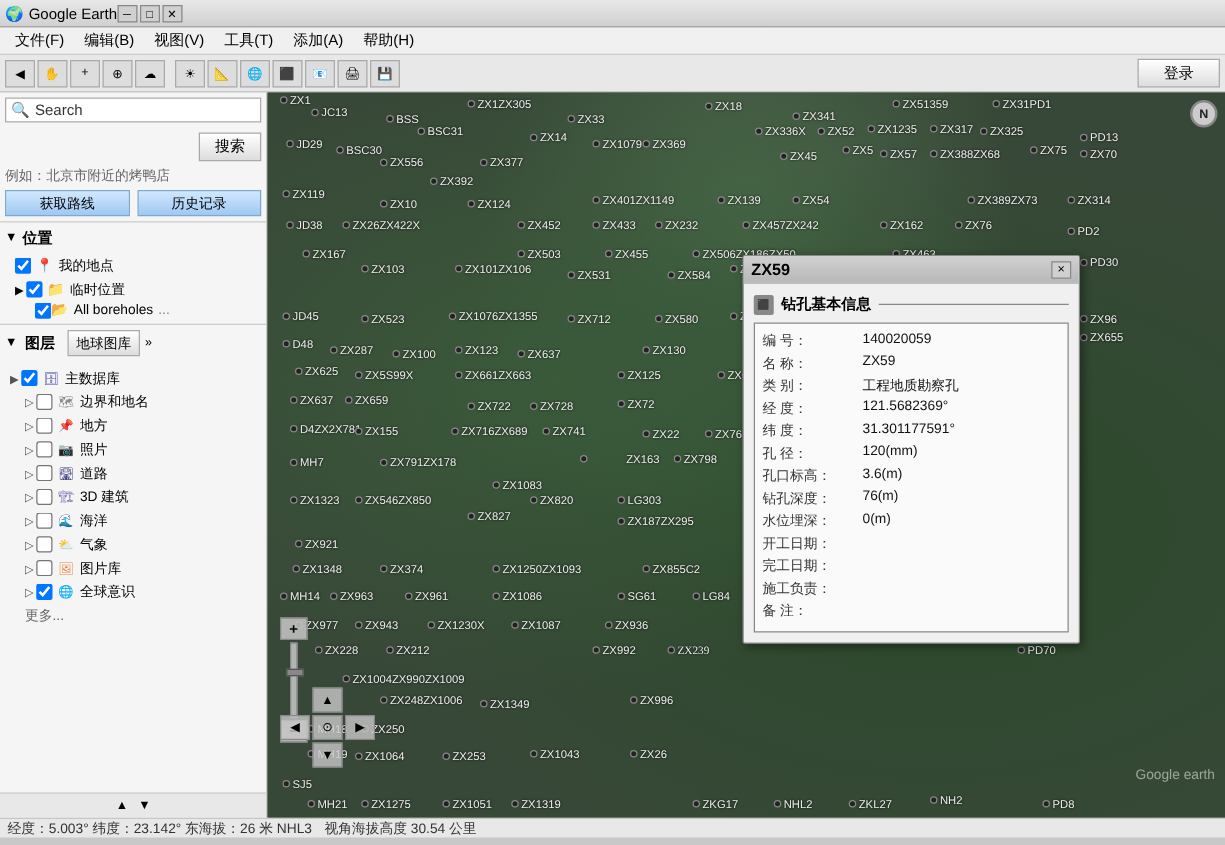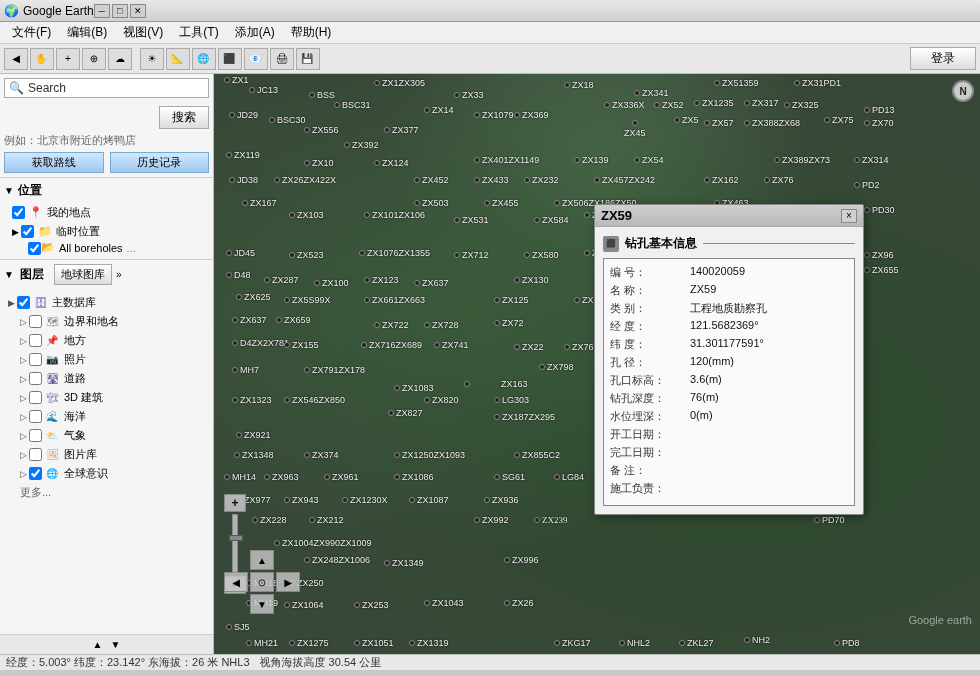--- a/index.html
+++ b/index.html
@@ -678,21 +678,21 @@
           <span>ZX556</span>
         </span>
         <span class="map-label borehole" style="left: 170px; top: 51px;">
           <span class="bh-dot"></span>
           <span>ZX377</span>
         </span>
         <span class="map-label borehole" style="left: 130px; top: 66px;">
           <span class="bh-dot"></span>
           <span>ZX392</span>
         </span>
-        <span class="map-label borehole" style="left: 410px; top: 46px; flex-direction: column;">
+        <span class="map-label borehole" style="left: 410px; top: 46px;">
           <span class="bh-dot"></span>
           <span>ZX45</span>
         </span>
         <span class="map-label borehole" style="left: 460px; top: 41px;">
           <span class="bh-dot"></span>
           <span>ZX5</span>
         </span>
         <span class="map-label borehole" style="left: 490px; top: 44px;">
           <span class="bh-dot"></span>
           <span>ZX57</span>
@@ -970,21 +970,21 @@
           <span>MH7</span>
         </span>
         <span class="map-label borehole" style="left: 90px; top: 291px;">
           <span class="bh-dot"></span>
           <span>ZX791ZX178</span>
         </span>
         <span class="map-label borehole" style="left: 180px; top: 309px;">
           <span class="bh-dot"></span>
           <span>ZX1083</span>
         </span>
-        <span class="map-label borehole" style="left: 250px; top: 305px; gap: 31px;">
+        <span class="map-label borehole" style="left: 250px; top: 288px; gap: 31px;">
           <span class="bh-dot"></span>
           <span>ZX163</span>
         </span>
         <span class="map-label borehole" style="left: 325px; top: 288px;">
           <span class="bh-dot"></span>
           <span>ZX798</span>
         </span>
         <span class="map-label borehole" style="left: 595px; top: 291px;">
           <span class="bh-dot"></span>
           <span>ZX786</span>
@@ -998,21 +998,21 @@
           <span>ZX546ZX850</span>
         </span>
         <span class="map-label borehole" style="left: 210px; top: 321px;">
           <span class="bh-dot"></span>
           <span>ZX820</span>
         </span>
         <span class="map-label borehole" style="left: 280px; top: 321px;">
           <span class="bh-dot"></span>
           <span>LG303</span>
         </span>
-        <span class="map-label borehole" style="left: 160px; top: 334px; margin-left: 14px;">
+        <span class="map-label borehole" style="left: 160px; top: 334px;">
           <span class="bh-dot"></span>
           <span>ZX827</span>
         </span>
         <span class="map-label borehole" style="left: 280px; top: 338px;">
           <span class="bh-dot"></span>
           <span>ZX187ZX295</span>
         </span>
         <span class="map-label borehole" style="left: 595px; top: 331px;">
           <span class="bh-dot"></span>
           <span>ZX841</span>
@@ -1274,25 +1274,25 @@
             </div>
             <div class="info-row">
               <span class="info-key">开工日期：</span>
               <span class="info-val"></span>
             </div>
             <div class="info-row">
               <span class="info-key">完工日期：</span>
               <span class="info-val"></span>
             </div>
             <div class="info-row">
-              <span class="info-key">备  注：</span>
+              <span class="info-key">施工负责：</span>
               <span class="info-val"></span>
             </div>
             <div class="info-row">
-              <span class="info-key">施工负责：</span>
+              <span class="info-key">备  注：</span>
               <span class="info-val"></span>
             </div>
           </div>
       </div>
     </div>
 
     <div style="position:absolute; bottom:28px; right:8px; color:rgba(255,255,255,0.5); font-size:11px;">Google earth</div>
   </div>
 </div>
 

